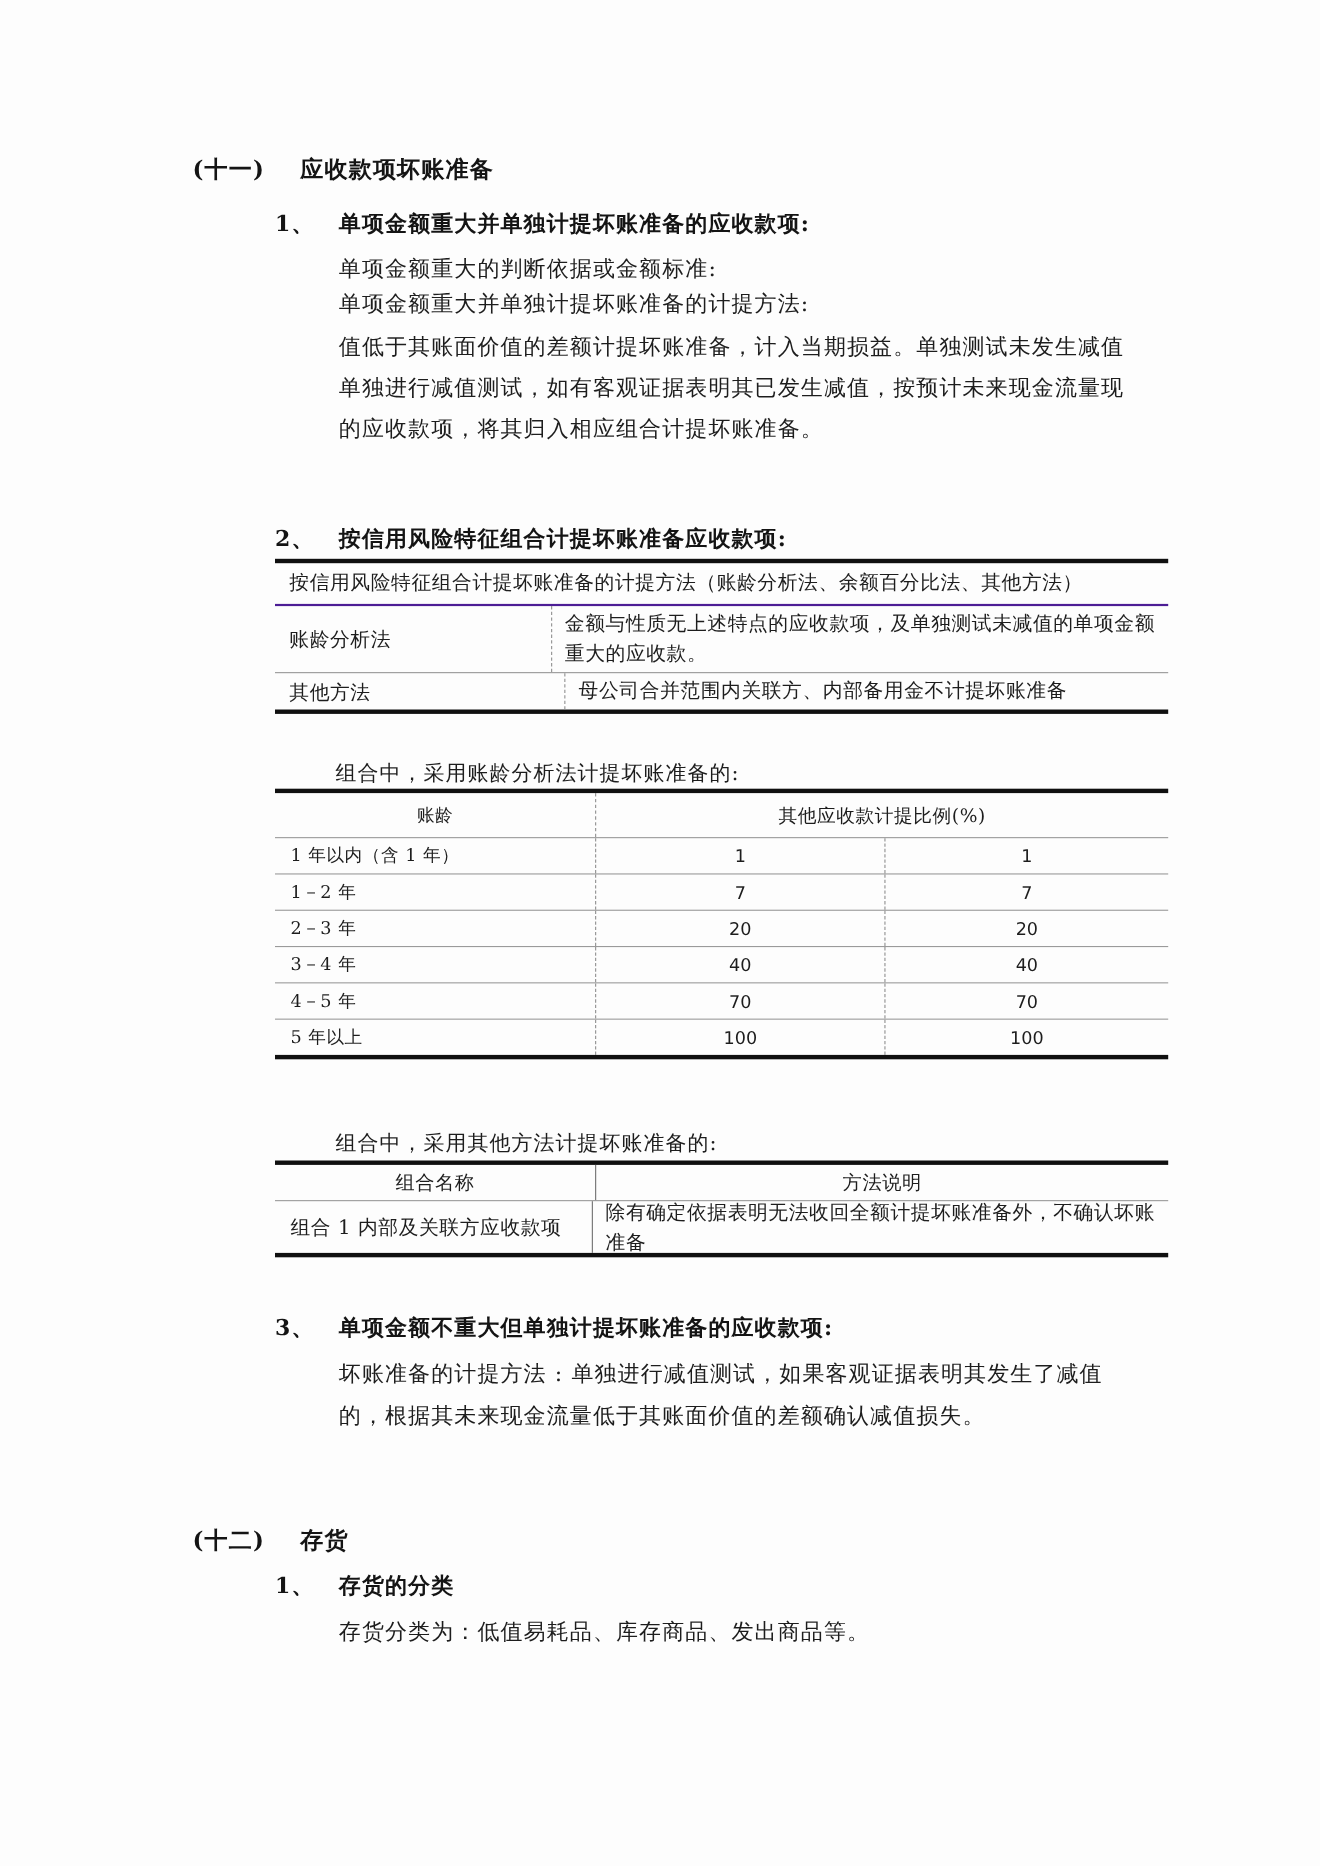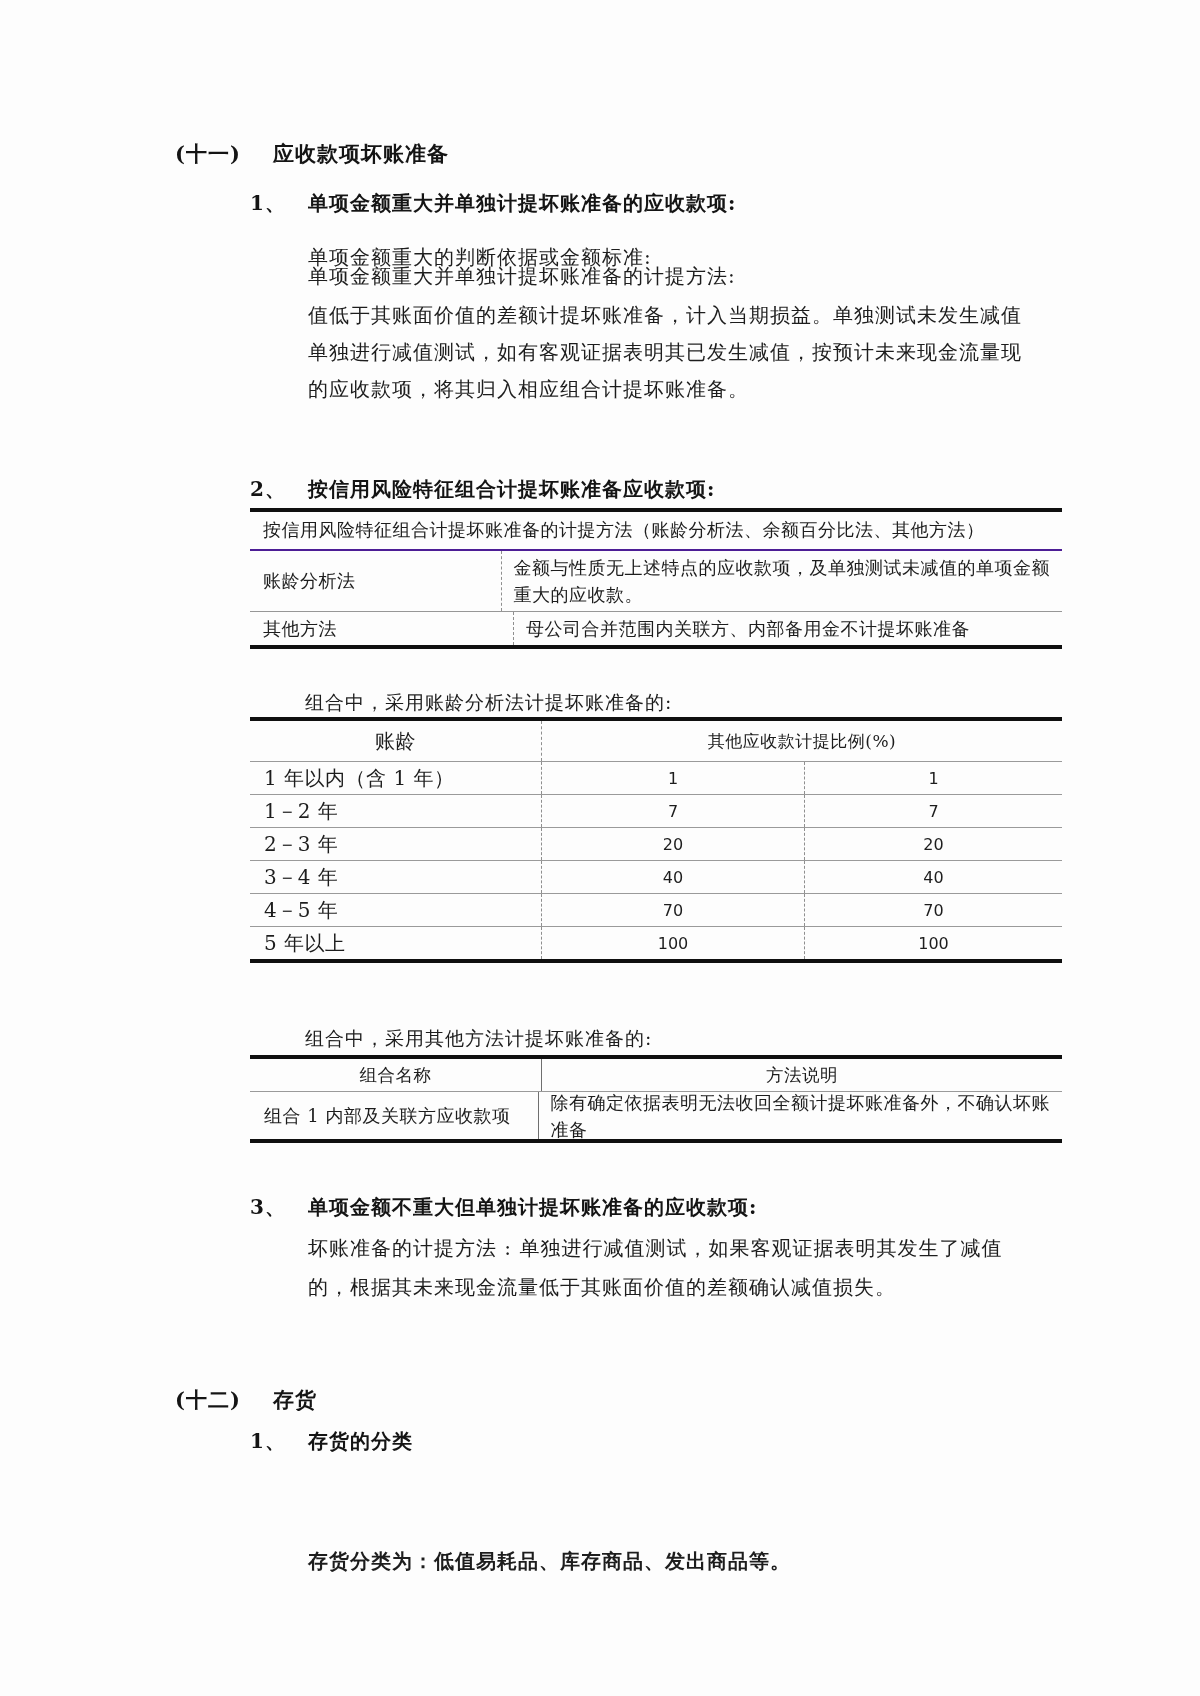--- a/index.html
+++ b/index.html
@@ -49,23 +49,23 @@
   #item2-heading  { top: 476px; }
   #item3-heading  { top: 1194px; }
   #inv1-heading   { top: 1428px; }
 
   
   .para {
     position: absolute; left: 308px;
     font-size: 20px; letter-spacing: 1px;
     white-space: nowrap;
   }
-  #item1-para1 { top: 244px; }
+  #item1-para1 { top: 231px; }
   #item1-para2 { top: 263px; }
-  #inv-para    { top: 1548px; font-weight: bold; }
+  #inv-para    { top: 1470px; }
 
   .plines { position: absolute; left: 308px; }
   .plines > div { height: 37px; line-height: 37px; white-space: nowrap; font-size: 20px; letter-spacing: 1px; }
   #item1-lines { top: 297px; }
   #item3-lines { top: 1229px; }
   #item3-lines > div { height: 39px; line-height: 39px; }
 
   
   .caption {
     position: absolute; left: 305px;
@@ -105,21 +105,21 @@
     flex: 1;
     border-left: 1px dashed #8f8f8f;
     padding: 2px 12px;
     display: flex; flex-direction: column; justify-content: center;
   }
   .t1-c2 div { line-height: 27px; font-size: 18px; letter-spacing: 0.5px; white-space: nowrap; }
 
   
   .t2-hrow { display: flex; height: 40px; font-size: 17px; letter-spacing: 0.5px; }
   .t2-row  { display: flex; height: 33px; border-top: 1px solid #9a9a9a; }
-  .t2-c1 { width: 291px; display: flex; align-items: center; padding-left: 14px; font-size: 20px; letter-spacing: 0.5px; }
+  .t2-c1 { width: 291px; display: flex; align-items: center; padding-left: 14px; font-size: 16px; letter-spacing: 0.5px; }
   .t2-c2 { width: 263px; }
   .t2-c3 { flex: 1; }
   .t2-c2, .t2-c3 {
     border-left: 1px dashed #8f8f8f;
     display: flex; align-items: center; justify-content: center;
   }
   .t2-hrow .t2-c1 { justify-content: center; padding-left: 0; }
   .num { font-family: "DejaVu Sans", "Liberation Sans", sans-serif; font-size: 16px; }
 
   

